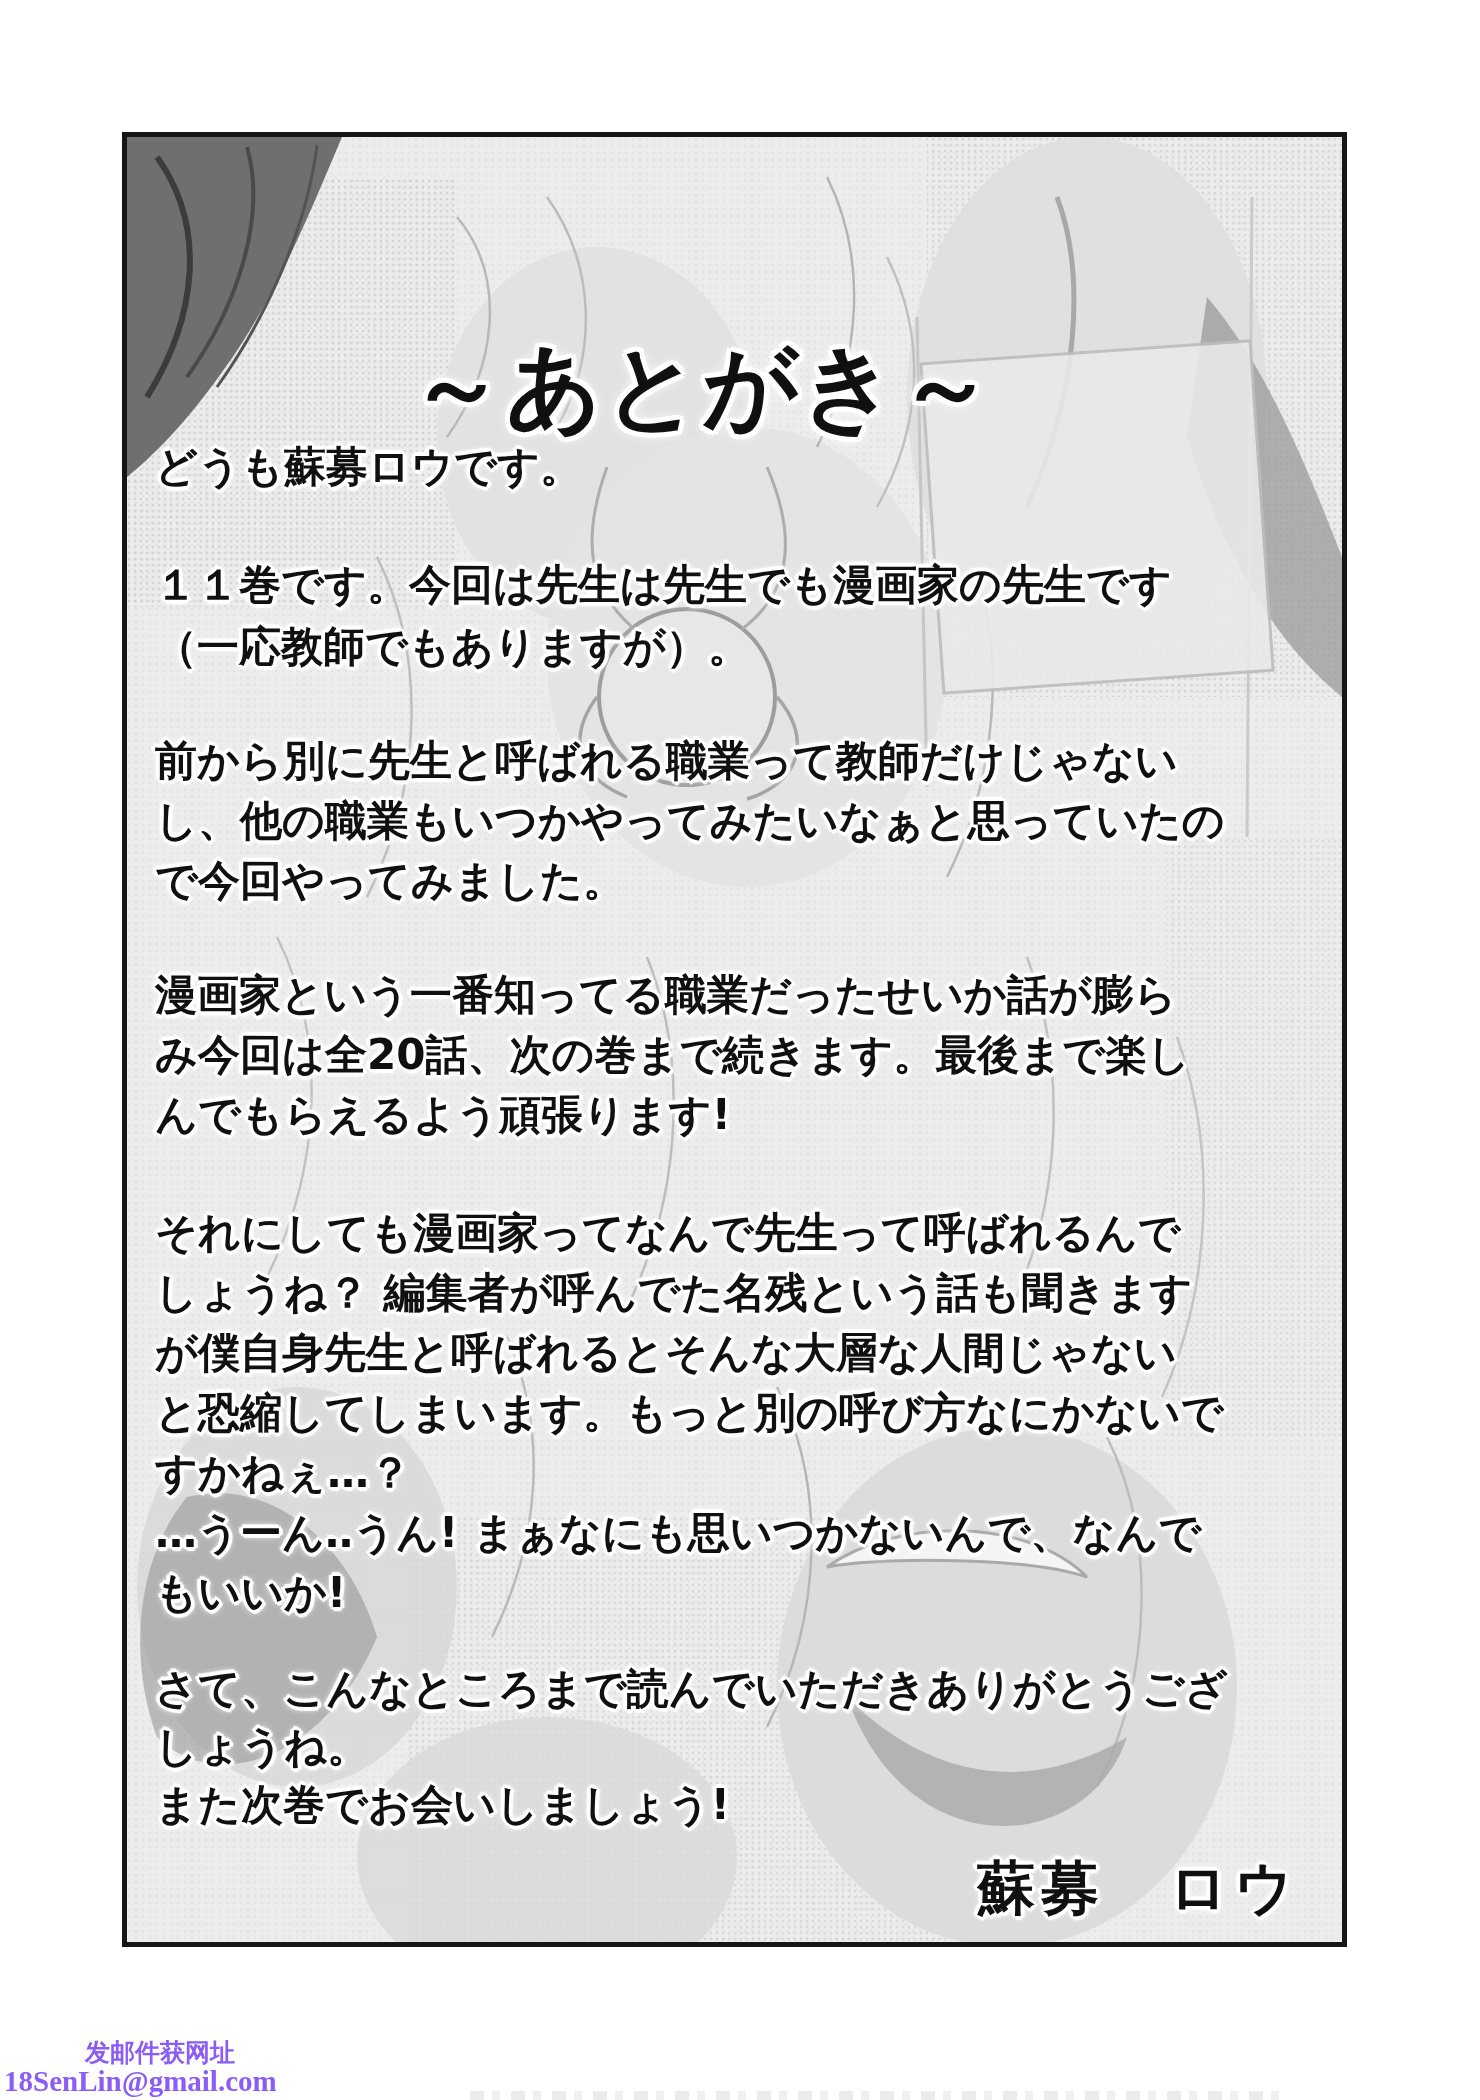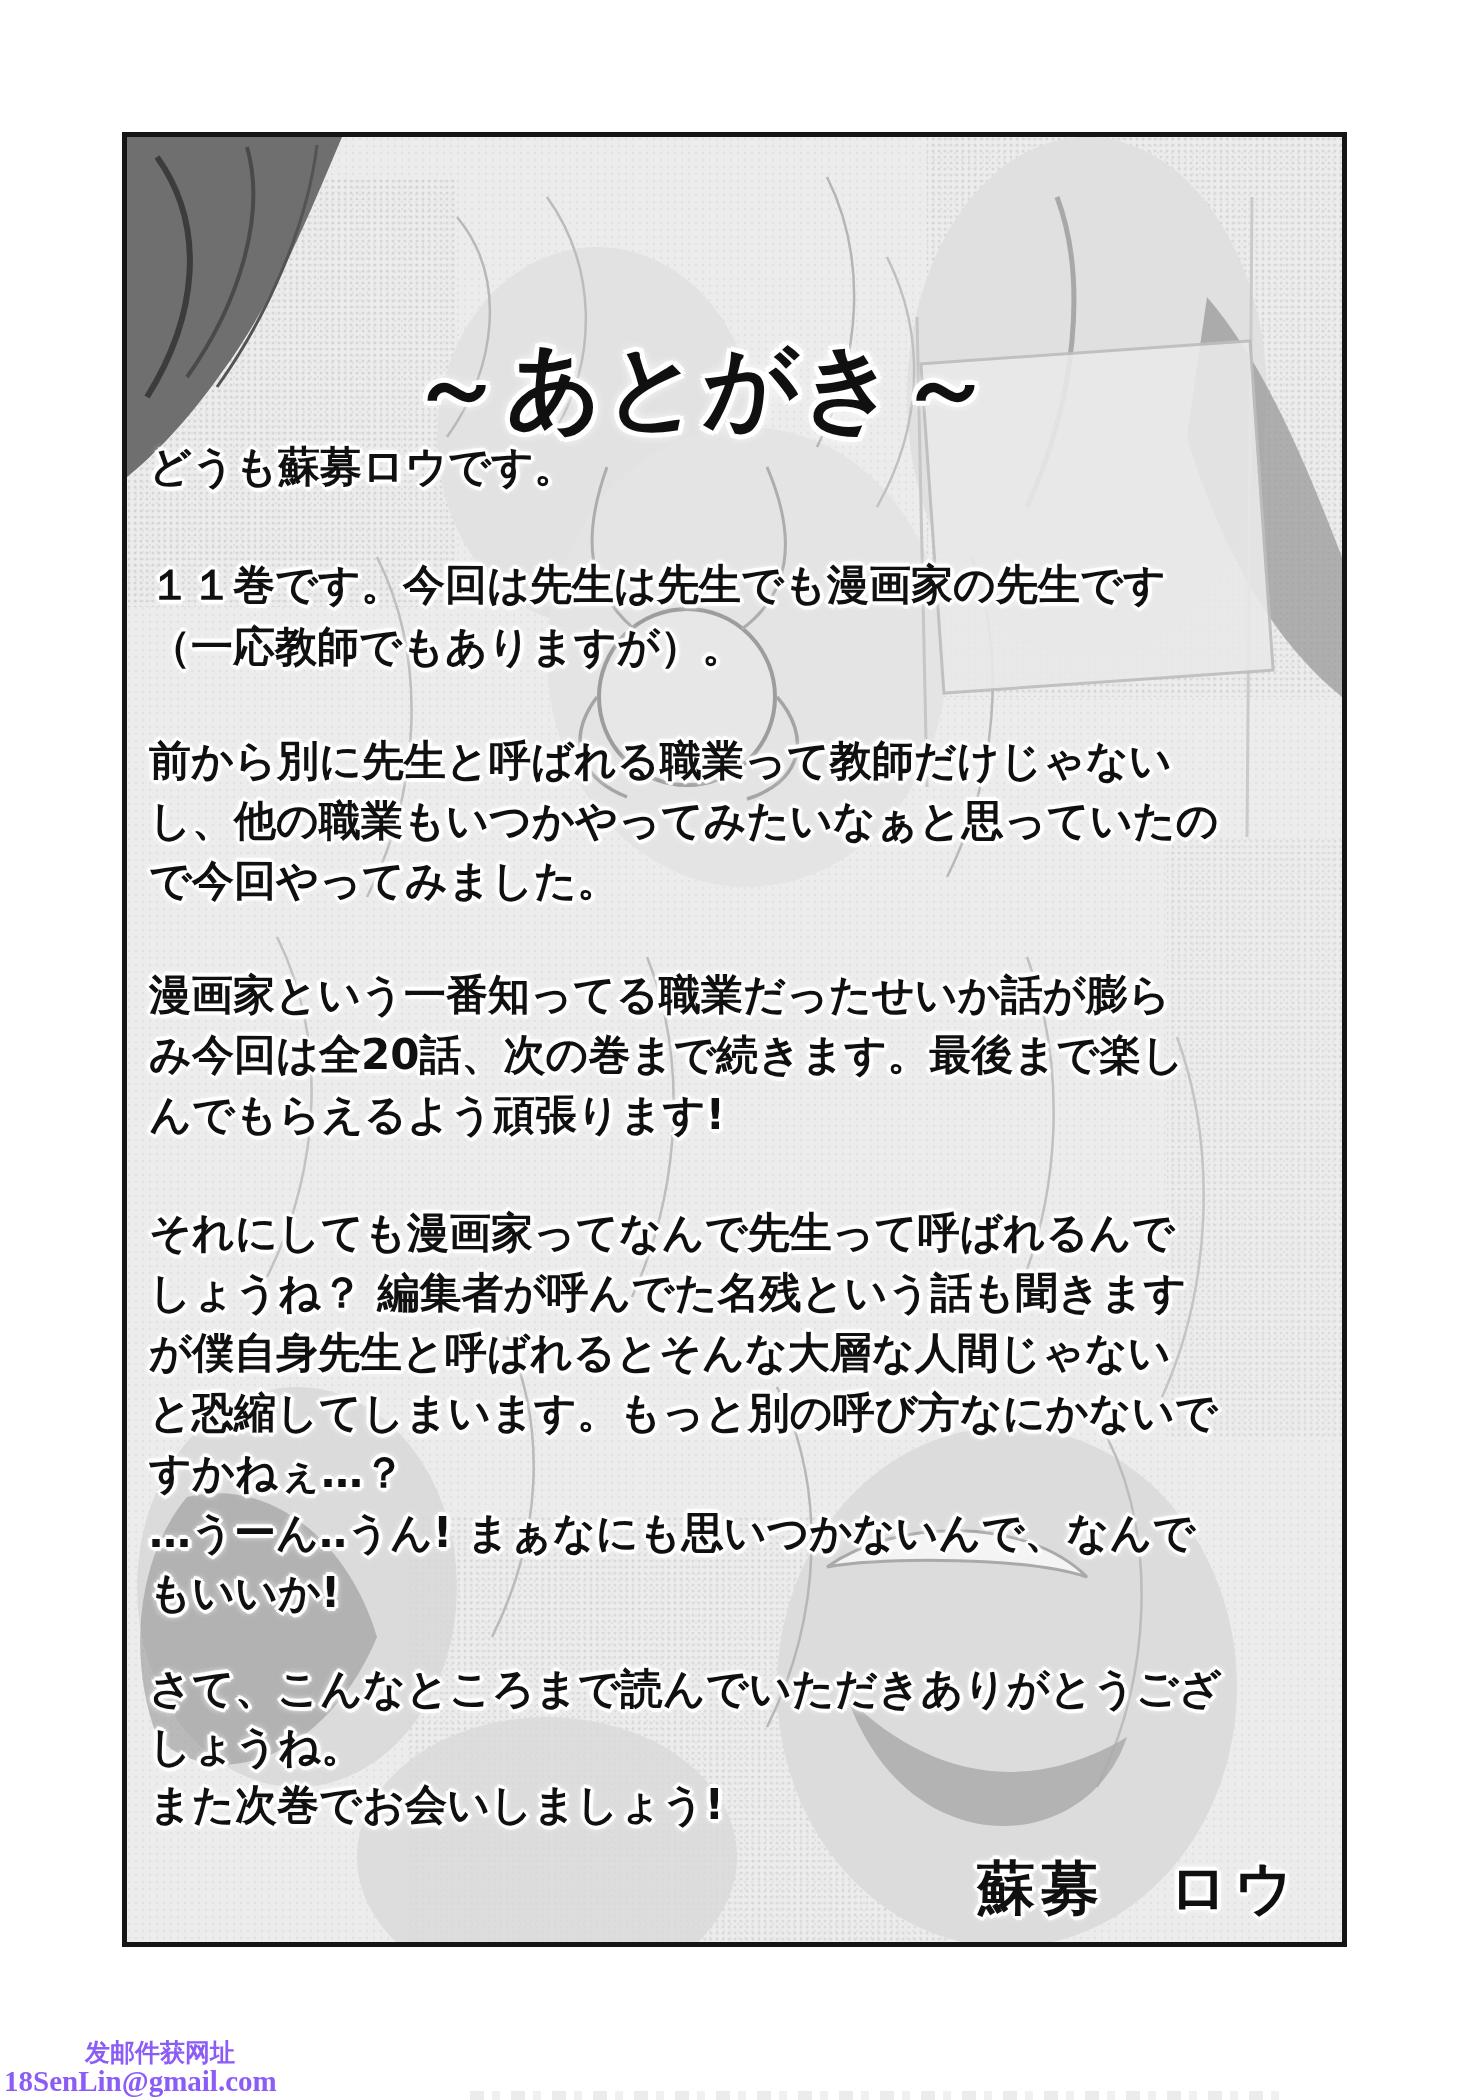--- a/index.html
+++ b/index.html
@@ -21,21 +21,21 @@
       0 0 9px #fff,0 0 9px #fff;
   }
   .title{
     position:absolute;left:283px;top:196px;margin:0;
     font-size:94px;font-weight:900;letter-spacing:2px;
     text-shadow:
       5px 0 0 #fff,-5px 0 0 #fff,0 5px 0 #fff,0 -5px 0 #fff,
       4px 4px 0 #fff,-4px 4px 0 #fff,4px -4px 0 #fff,-4px -4px 0 #fff,
       0 0 14px #fff,0 0 14px #fff;
   }
-  .line{position:absolute;left:22px;font-size:42px;}
+  .line{position:absolute;left:28px;font-size:42px;}
   .signature{position:absolute;left:850px;top:1718px;font-size:58px;letter-spacing:6px;}
   .watermark{
     position:absolute;left:0;top:2040px;width:260px;
     font-family:"Liberation Serif","DejaVu Serif",serif;font-weight:bold;line-height:1.05;
   }
   .wm-1{font-size:25px;text-align:center;padding-left:60px;}
   .wm-2{font-size:29px;letter-spacing:0px;padding-left:4px;}
   .remnant{
     position:absolute;left:470px;top:2091px;width:810px;height:9px;overflow:hidden;opacity:.55;
     background:repeating-linear-gradient(90deg,#dcdcdc 0 14px,#ffffff 14px 22px,#e4e4e4 22px 30px,#ffffff 30px 41px);

